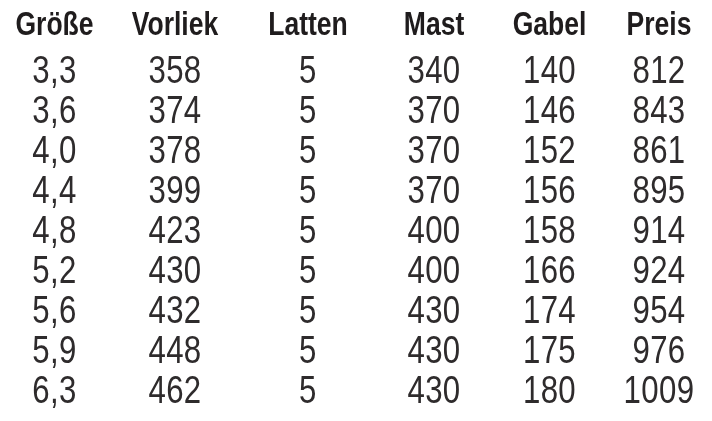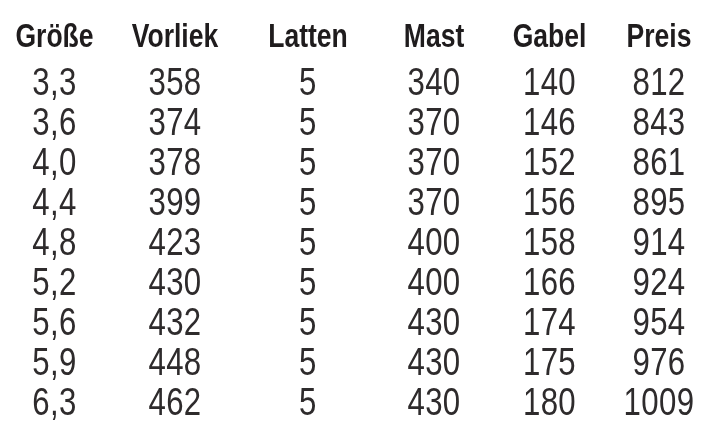--- a/index.html
+++ b/index.html
@@ -11,21 +11,21 @@
     position: relative;
     width: 712px;
     height: 421px;
     background: #ffffff;
     overflow: hidden;
     font-family: "Liberation Sans", sans-serif;
   }
   .spec-table {
     display: grid;
     grid-template-columns: 109px 132px 134px 118px 113px 106px;
-    padding-top: 12px;
+    padding-top: 0;
   }
   .th {
     height: 50px;
     line-height: 46px;
     text-align: center;
     font-weight: bold;
     font-size: 34px;
     color: #1f1c1d;
     transform: scaleX(0.78);
     white-space: nowrap;

